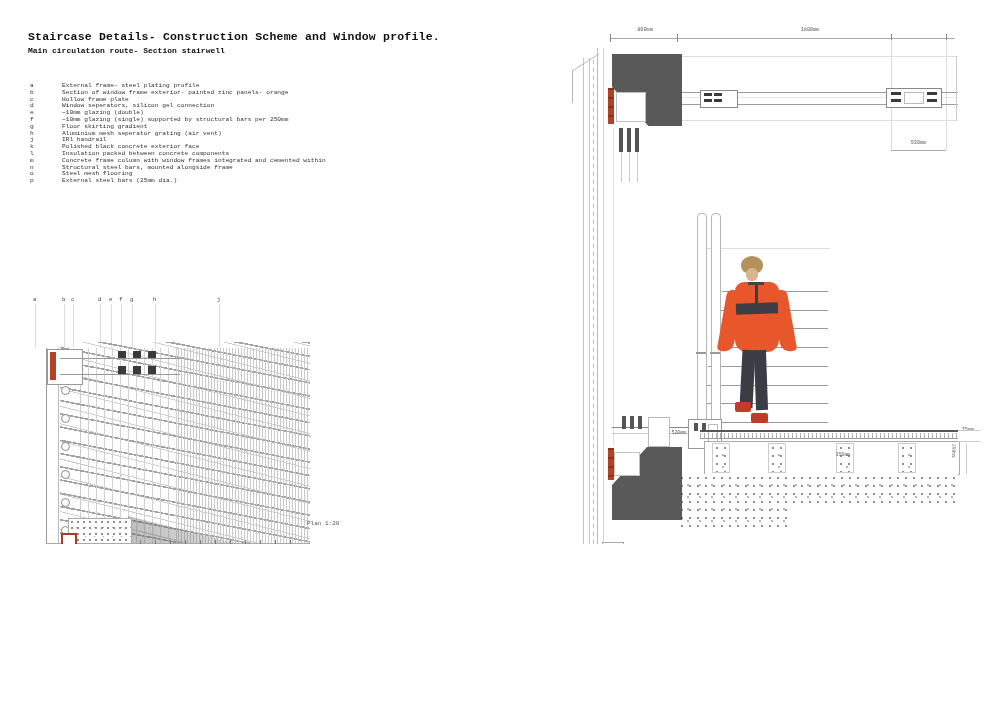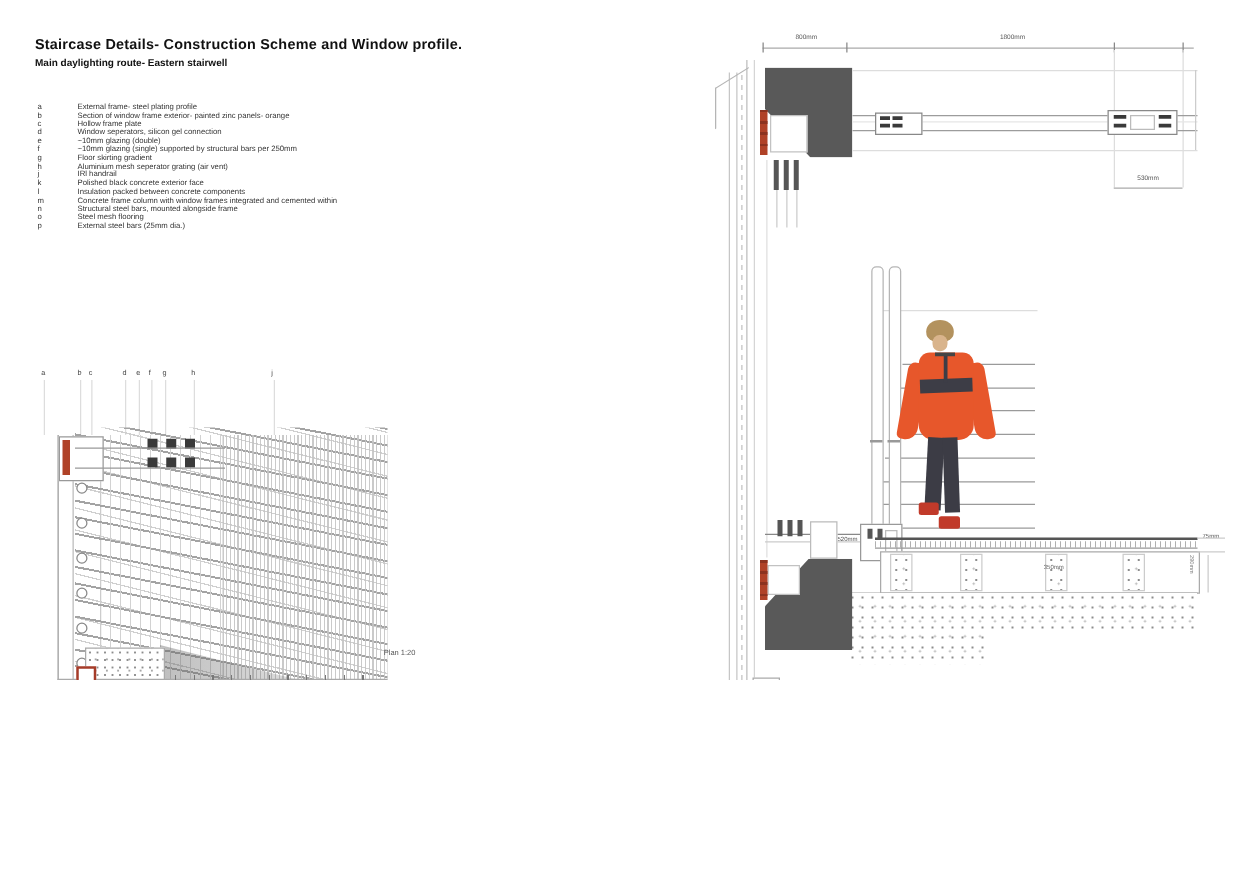--- a/index.html
+++ b/index.html
@@ -1,17 +1,17 @@
 <!DOCTYPE html>
 <html><head>
 <meta charset="utf-8">
 <style>
   html,body{margin:0;padding:0;background:#fff;}
   #canvas{position:relative;width:1000px;height:544px;background:#ffffff;overflow:hidden;
-          font-family:Liberation Sans, sans-serif;color:#222;}
+          font-family:Liberation Mono, monospace;color:#222;}
   .abs{position:absolute;}
   .ln{position:absolute;background:#999;}
   .txt{position:absolute;color:#333;white-space:nowrap;}
   .title{left:28px;top:30px;font-size:11.5px;font-weight:bold;letter-spacing:.2px;color:#111;}
   .subtitle{left:28px;top:46px;font-size:8px;font-weight:bold;color:#111;}
   .lgrow{position:absolute;left:30px;font-size:6.2px;color:#333;white-space:nowrap;}
   .lgk{display:inline-block;width:32px;}
   .small{font-size:5.2px;color:#555;}
   .note{font-size:6px;color:#444;}
   .speckle{background-image:radial-gradient(#8c8c8c .7px,transparent 1px),radial-gradient(#b5b5b5 .7px,transparent 1px);
@@ -24,21 +24,21 @@
   .blk{position:absolute;background:#3a3a3a;}
   .red{position:absolute;background:#b04228;}
   .dash-v{position:absolute;width:1px;background-image:repeating-linear-gradient(180deg,#c2c2c2 0 4px,transparent 4px 8px);}
 </style>
 </head>
 <body>
 
 <div id="canvas">
 
   <div class="txt title">Staircase Details- Construction Scheme and Window profile.</div>
-  <div class="txt subtitle">Main daylighting route- Eastern stairwell</div>
+  <div class="txt subtitle">Main circulation route- Section stairwell</div>
   <div>
       <div class="lgrow" style="top: 82px;"><span class="lgk">a</span><span>External frame- steel plating profile</span></div>
       <div class="lgrow" style="top: 88.8px;"><span class="lgk">b</span><span>Section of window frame exterior- painted zinc panels- orange</span></div>
       <div class="lgrow" style="top: 95.6px;"><span class="lgk">c</span><span>Hollow frame plate</span></div>
       <div class="lgrow" style="top: 102.4px;"><span class="lgk">d</span><span>Window seperators, silicon gel connection</span></div>
       <div class="lgrow" style="top: 109.2px;"><span class="lgk">e</span><span>~10mm glazing (double)</span></div>
       <div class="lgrow" style="top: 116px;"><span class="lgk">f</span><span>~10mm glazing (single) supported by structural bars per 250mm</span></div>
       <div class="lgrow" style="top: 122.8px;"><span class="lgk">g</span><span>Floor skirting gradient</span></div>
       <div class="lgrow" style="top: 129.6px;"><span class="lgk">h</span><span>Aluminium mesh seperator grating (air vent)</span></div>
       <div class="lgrow" style="top: 136.4px;"><span class="lgk">j</span><span>IRl handrail</span></div>

